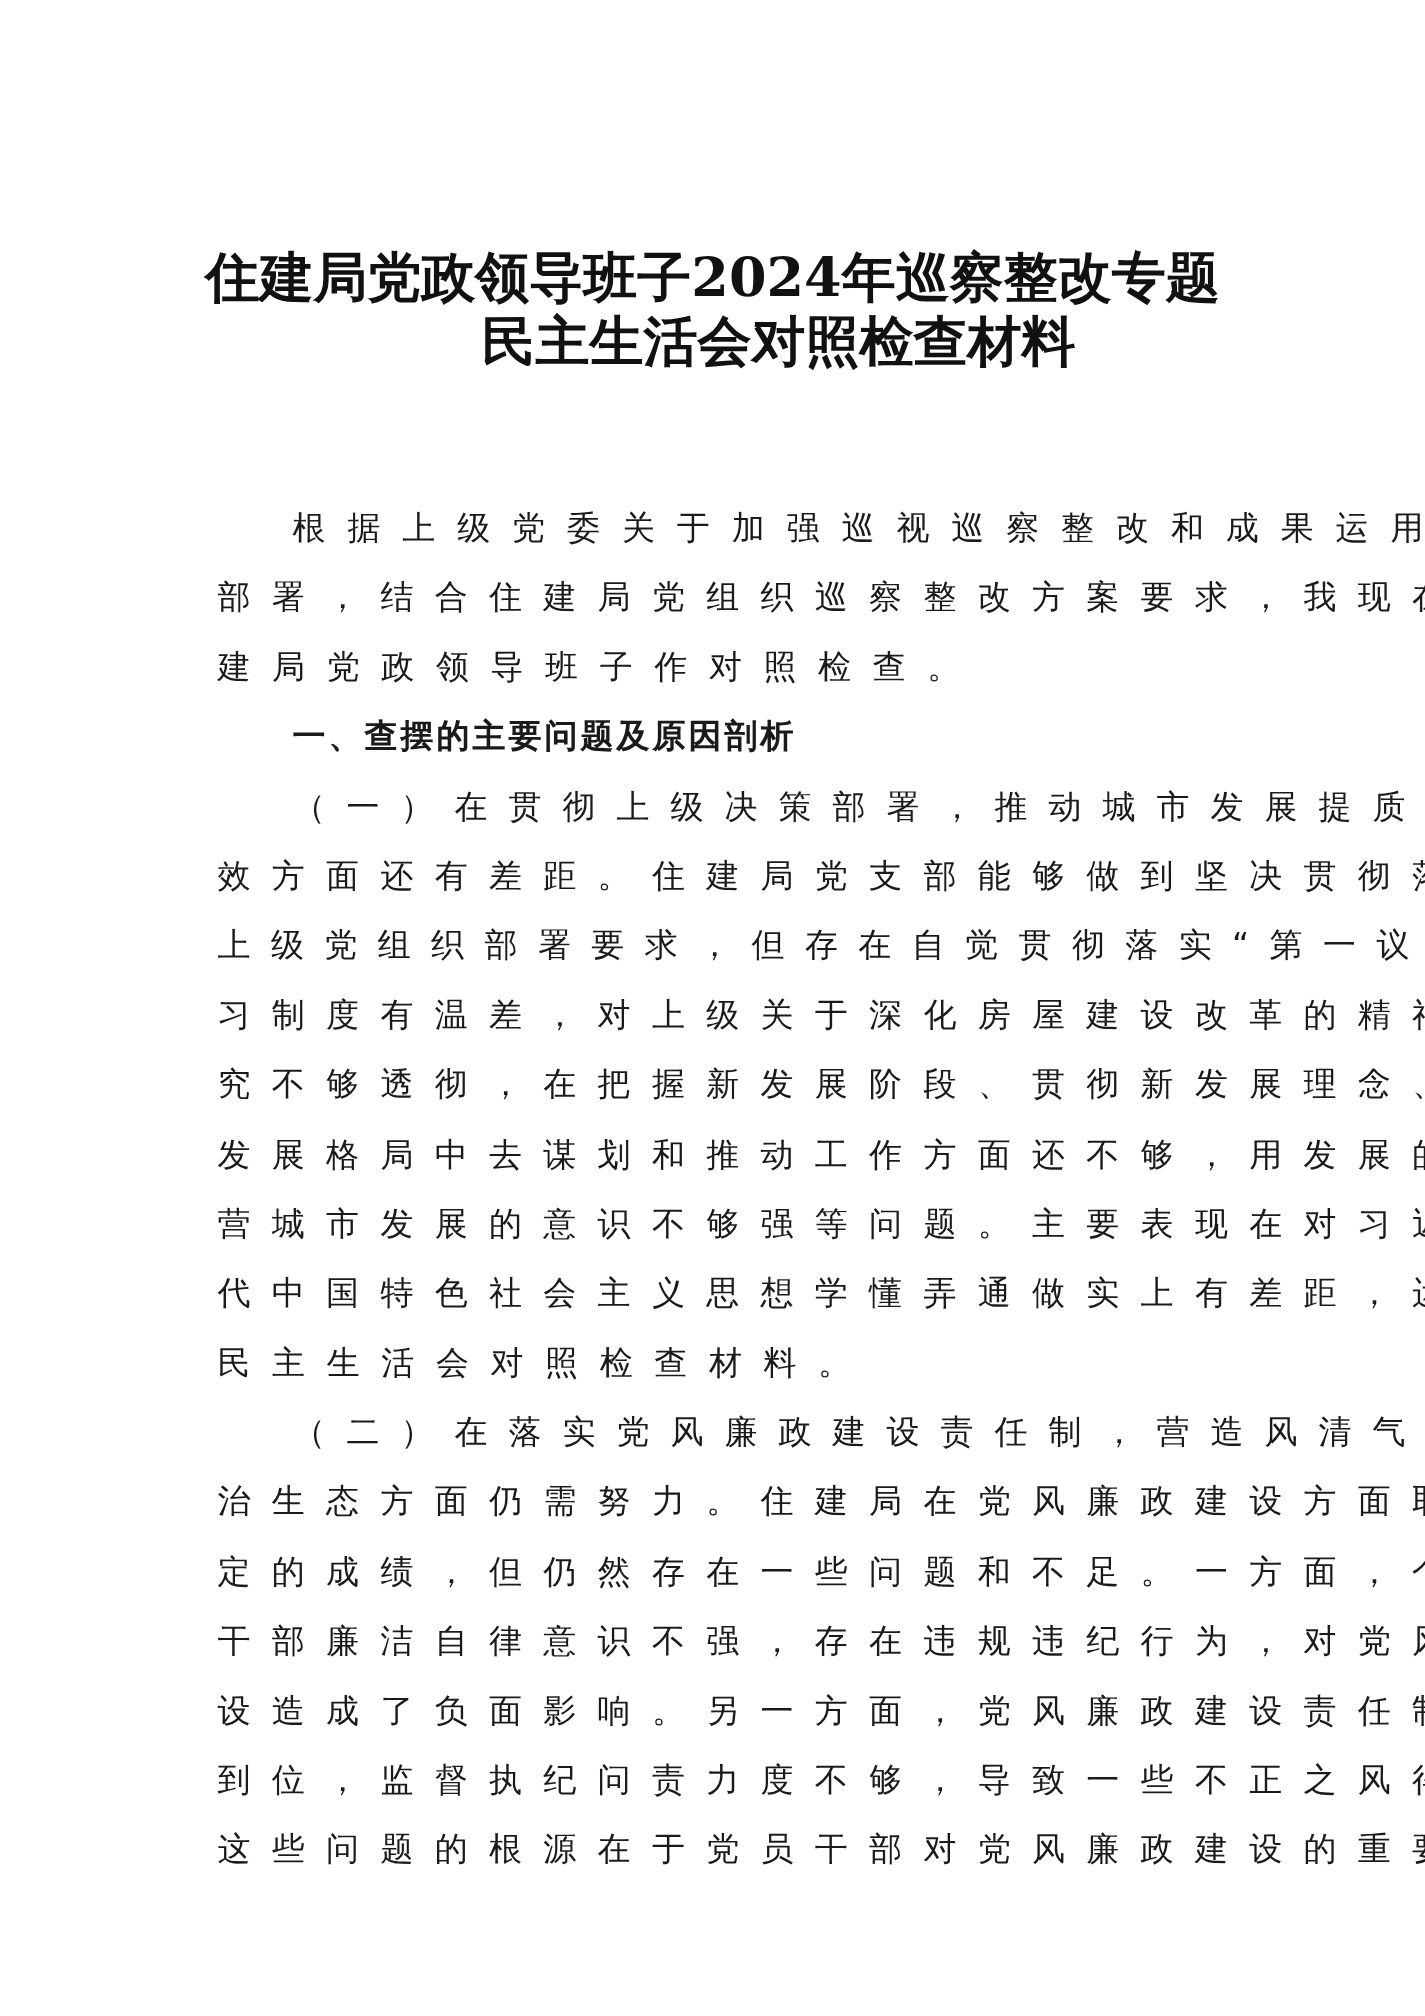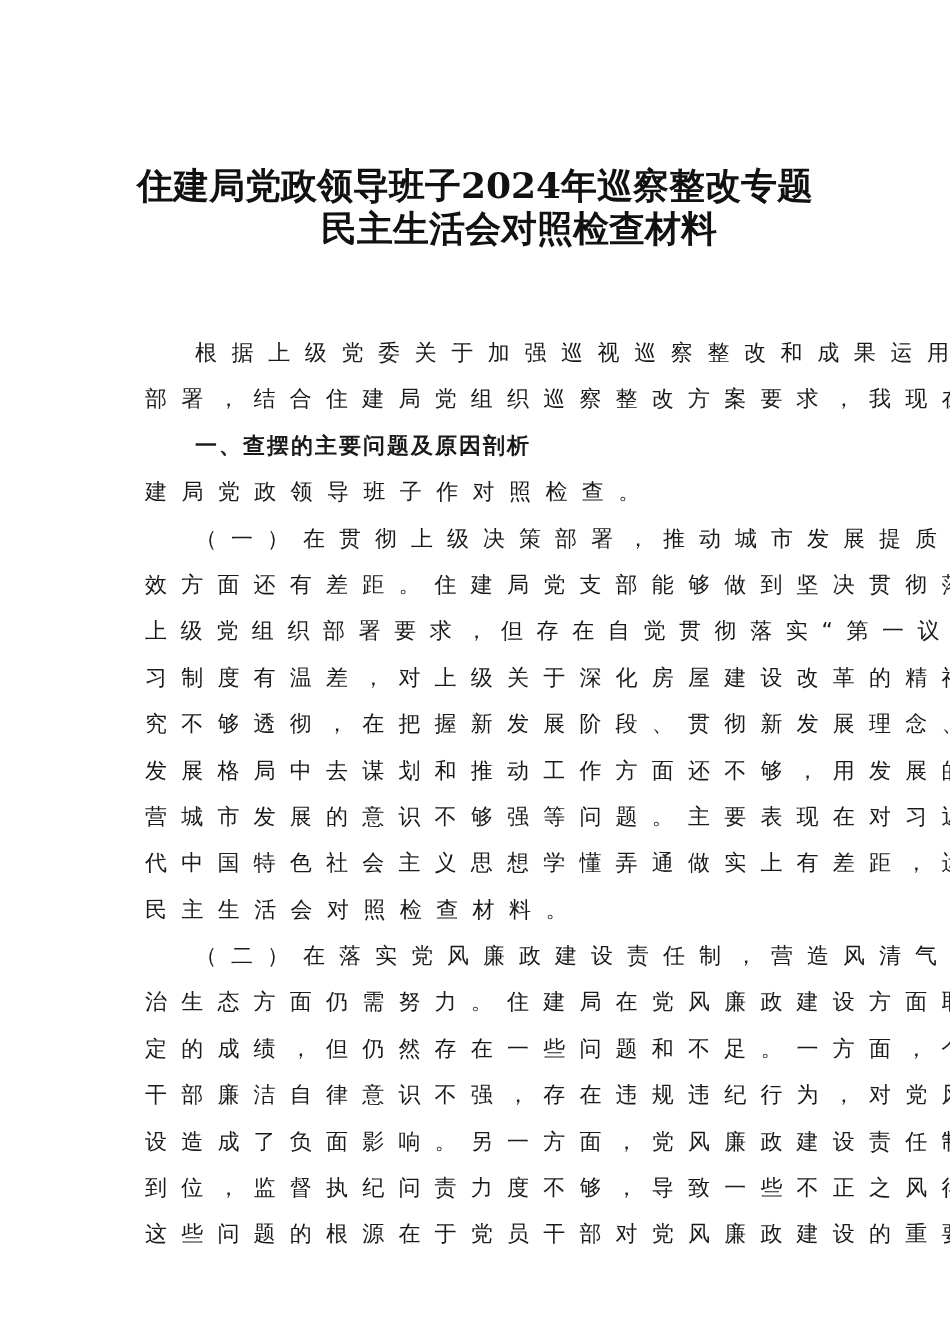--- a/index.html
+++ b/index.html
@@ -27,23 +27,23 @@
 <body>
 
 <div class="page">
   <div class="title l1">住建局党政领导班子2024年巡察整改专题</div>
   <div class="title l2">民主生活会对照检查材料</div>
 
   <div class="body">
 
     <span class="line indent" style="letter-spacing:14.6px">根据上级党委关于加强巡视巡察整改和成果运用的有关</span>
     <span class="line" style="letter-spacing:14.2px">部署，结合住建局党组织巡察整改方案要求，我现在代表住</span>
+    <span class="line">建局党政领导班子作对照检查。</span>
+
     <span class="line indent heading">一、查摆的主要问题及原因剖析</span>
-
-    <span class="line">建局党政领导班子作对照检查。</span>
 
     <span class="line indent" style="letter-spacing:14.0px">（一）在贯彻上级决策部署，推动城市发展提质降本增</span>
     <span class="line" style="letter-spacing:14.2px">效方面还有差距。住建局党支部能够做到坚决贯彻落实中央</span>
     <span class="line" style="letter-spacing:13.6px">上级党组织部署要求，但存在自觉贯彻落实“第一议题”学</span>
     <span class="line" style="letter-spacing:14.2px">习制度有温差，对上级关于深化房屋建设改革的精神学习研</span>
     <span class="line" style="letter-spacing:14.2px">究不够透彻，在把握新发展阶段、贯彻新发展理念、构建新</span>
     <span class="line" style="letter-spacing:14.2px">发展格局中去谋划和推动工作方面还不够，用发展的思维运</span>
     <span class="line" style="letter-spacing:14.2px">营城市发展的意识不够强等问题。主要表现在对习近平新时</span>
     <span class="line" style="letter-spacing:14.2px">代中国特色社会主义思想学懂弄通做实上有差距，运用新思</span>
     <span class="line">民主生活会对照检查材料。</span>

